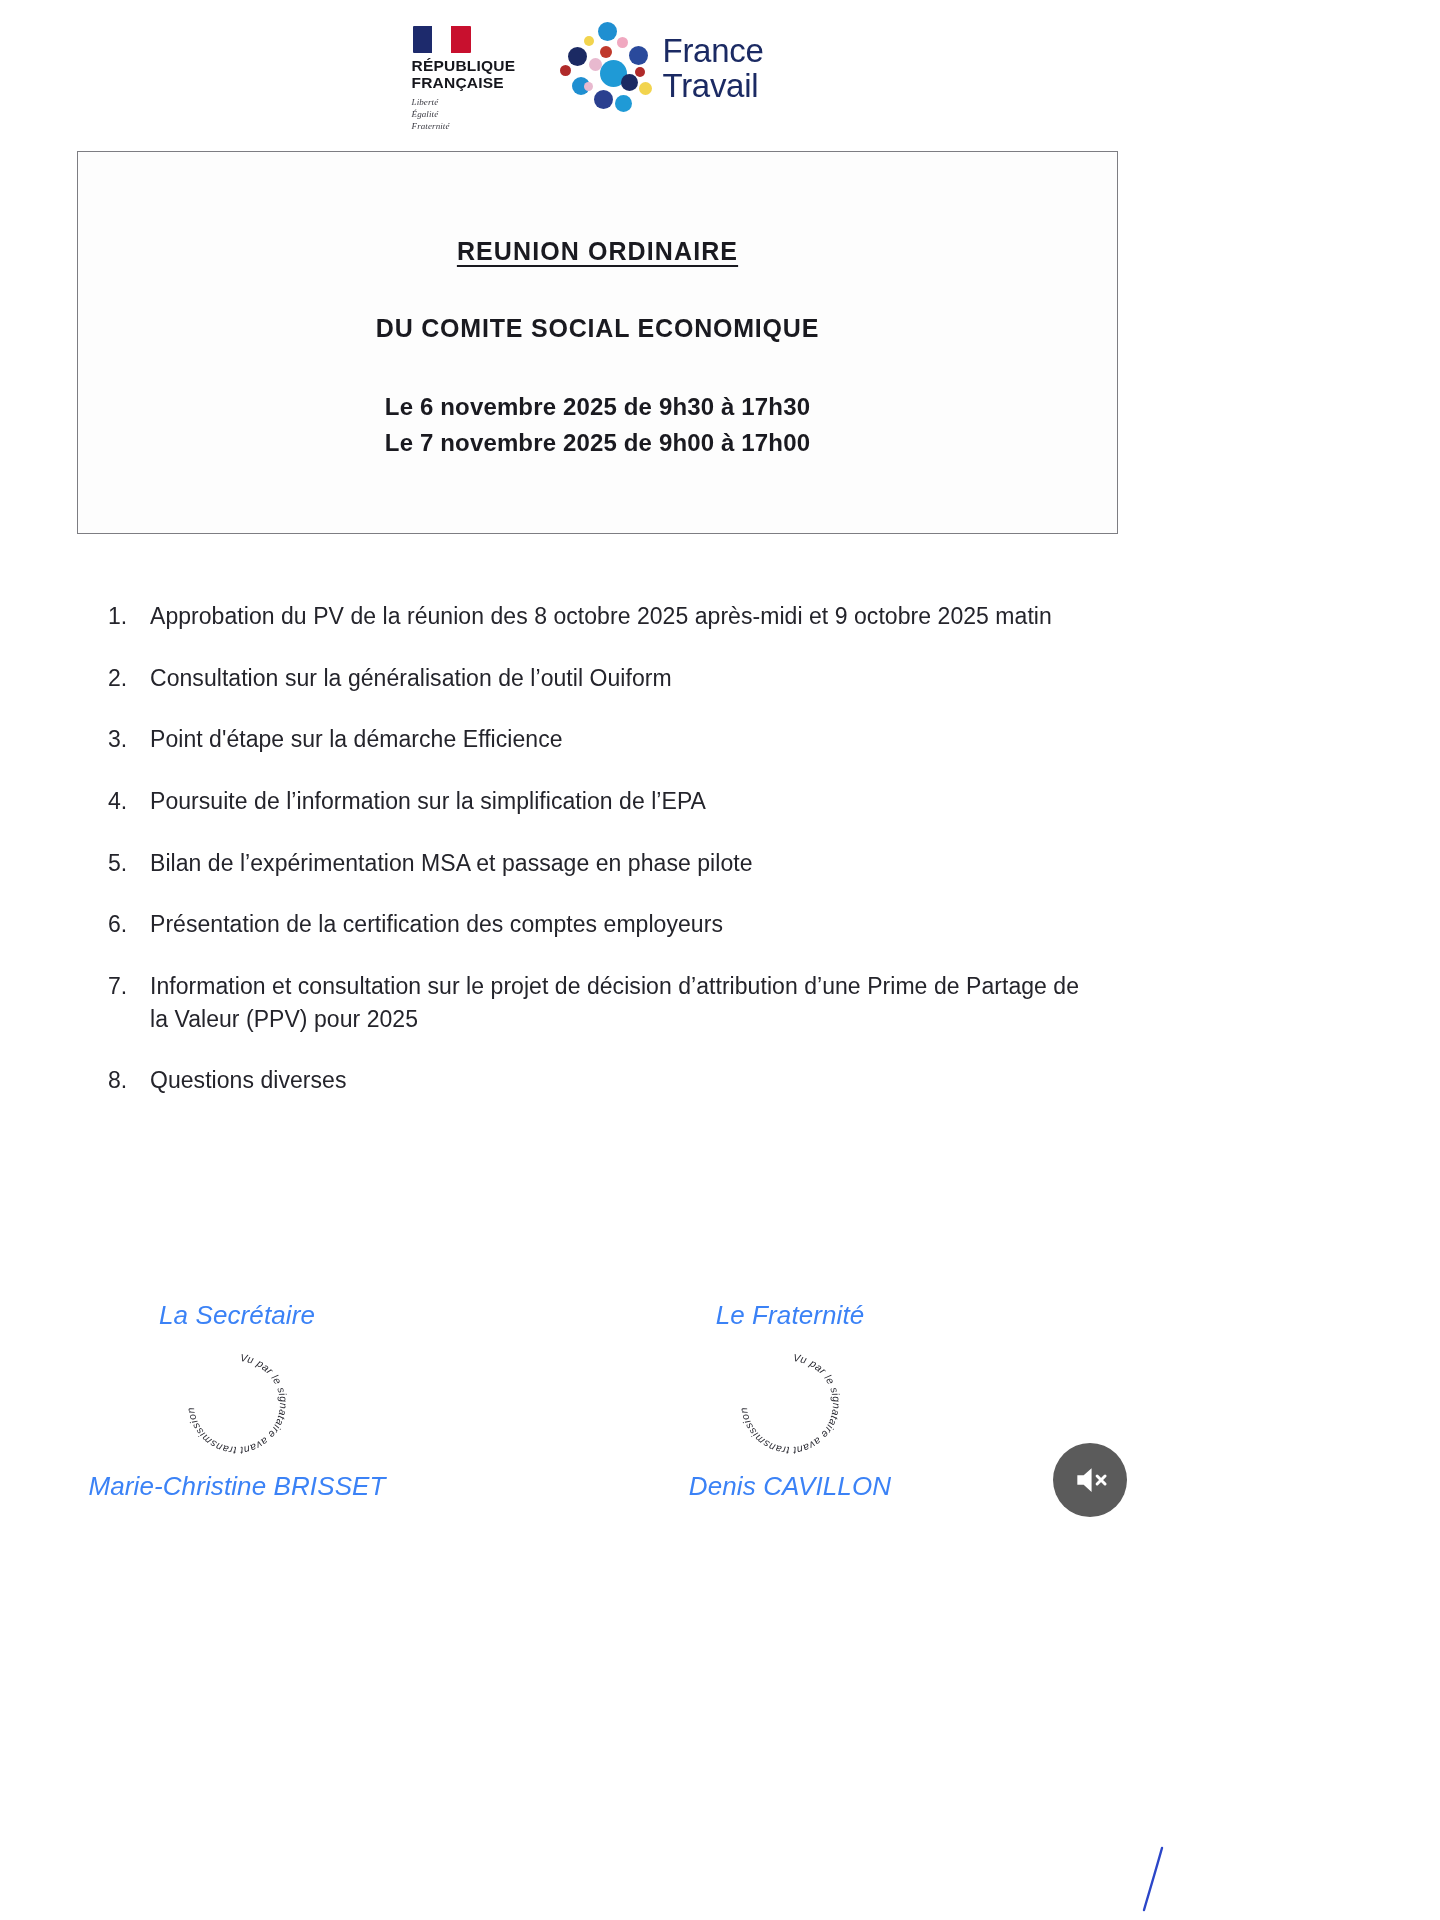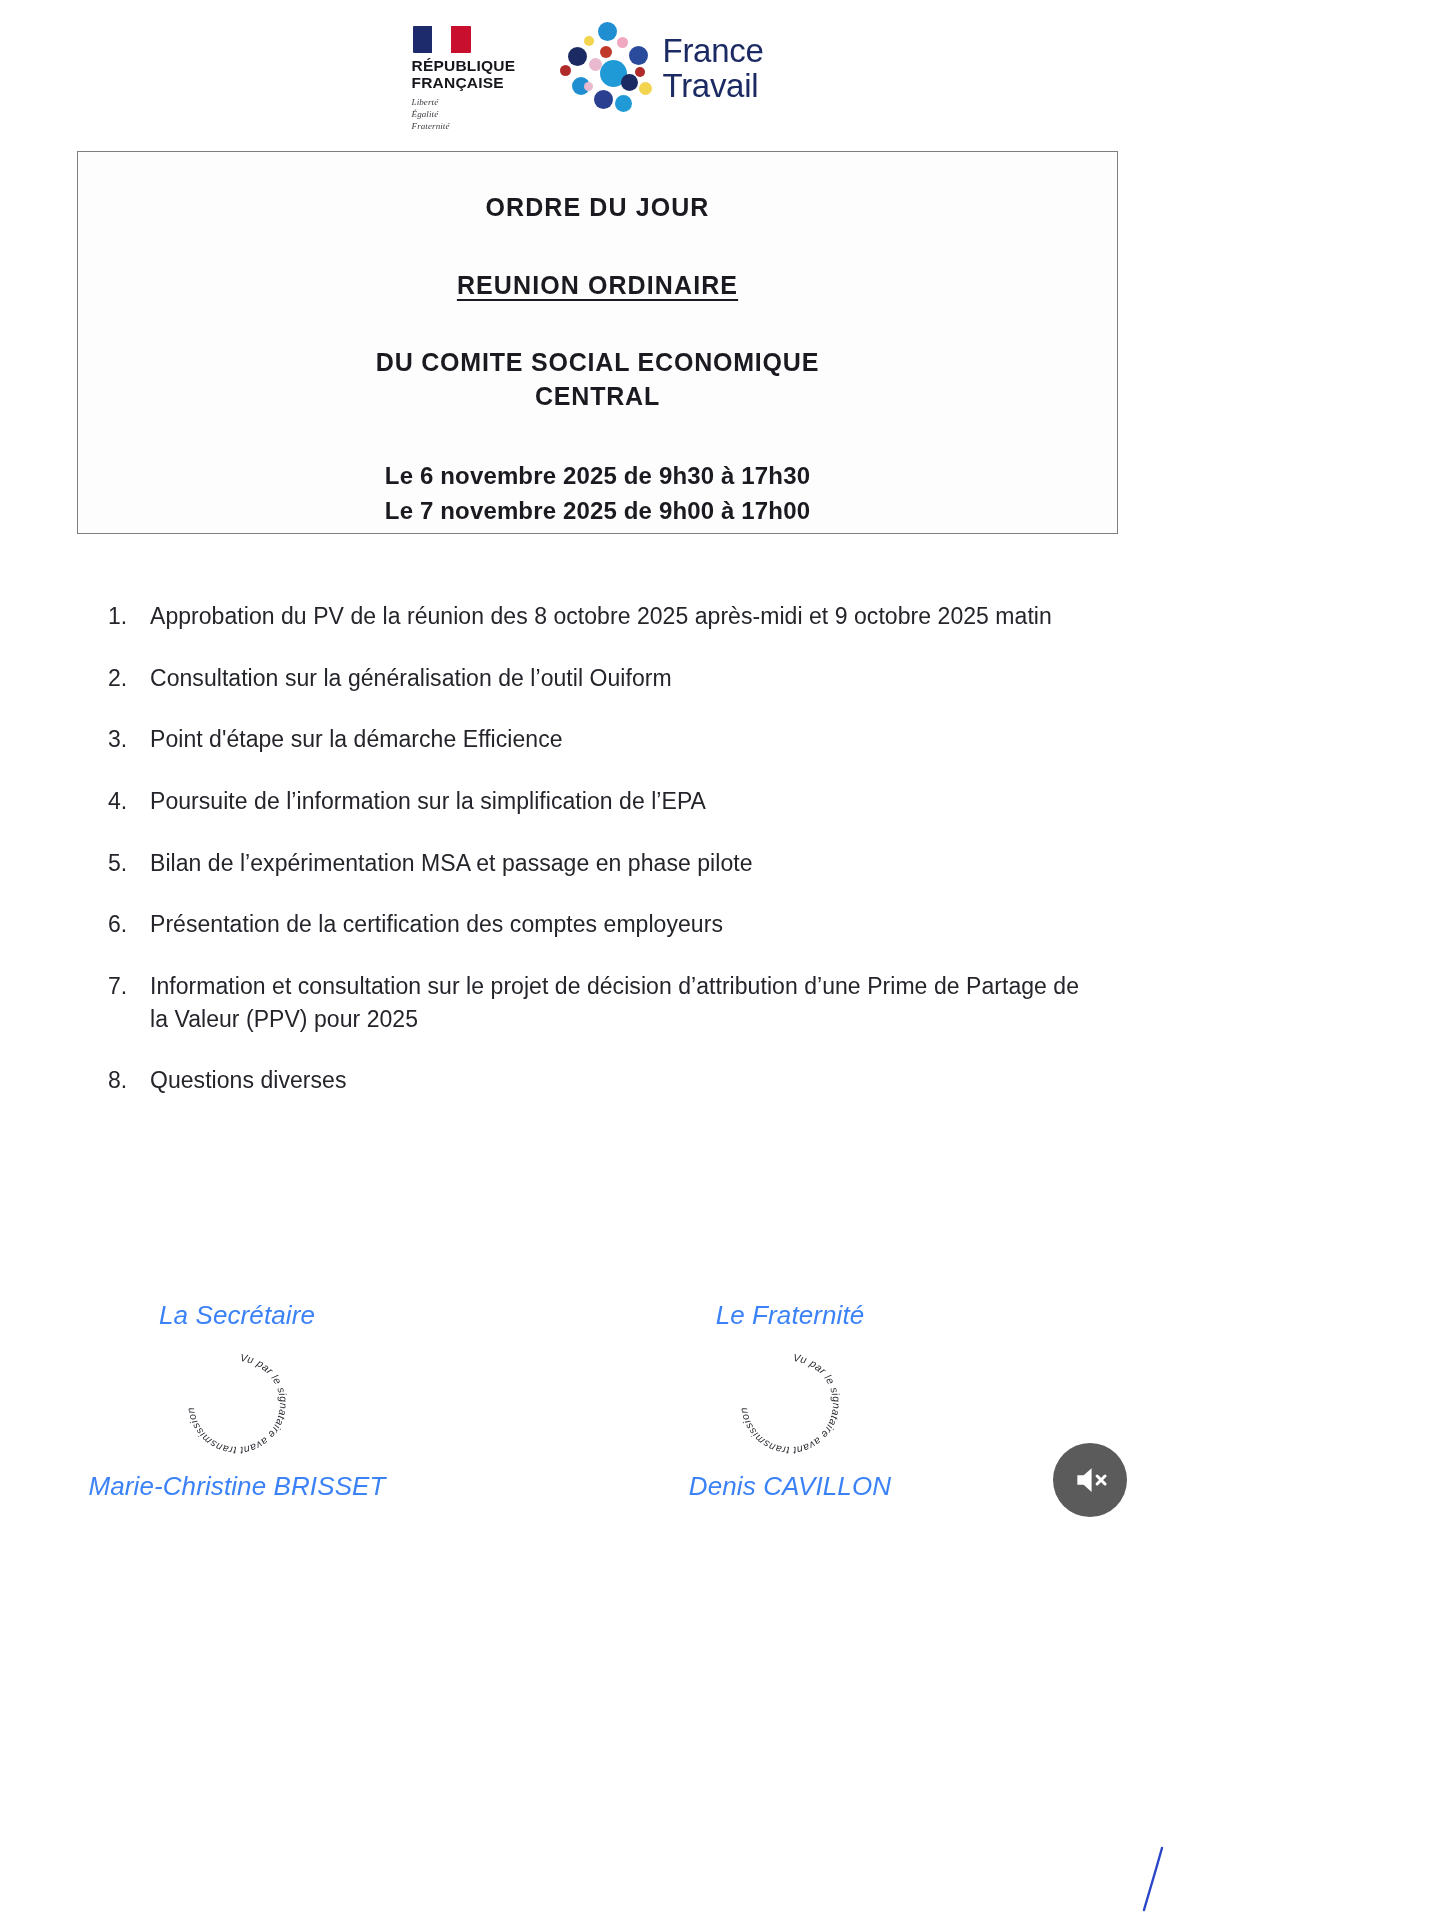--- a/index.html
+++ b/index.html
@@ -295,26 +295,24 @@
         </div>
         <div>
           <div class="ft-word">France</div>
           <div class="ft-word">Travail</div>
         </div>
       </div>
     </div>
 
     <div class="title-box">
       <div class="title-inner">
-        <div class="t-head">ORDRE DU JOUR</div>
         <div class="t-gap-1"></div>
         <div class="t-head underline">REUNION ORDINAIRE</div>
         <div class="t-gap-2"></div>
         <div class="t-sub">DU COMITE SOCIAL ECONOMIQUE</div>
-        <div class="t-sub">CENTRAL</div>
         <div class="t-gap-3"></div>
         <div class="t-date">Le 6 novembre 2025 de 9h30 à 17h30</div>
         <div class="t-date">Le 7 novembre 2025 de 9h00 à 17h00</div>
       </div>
     </div>
 
     <div class="agenda">
 
       <div class="agenda-item">
         <div class="ag-num">1.</div>

